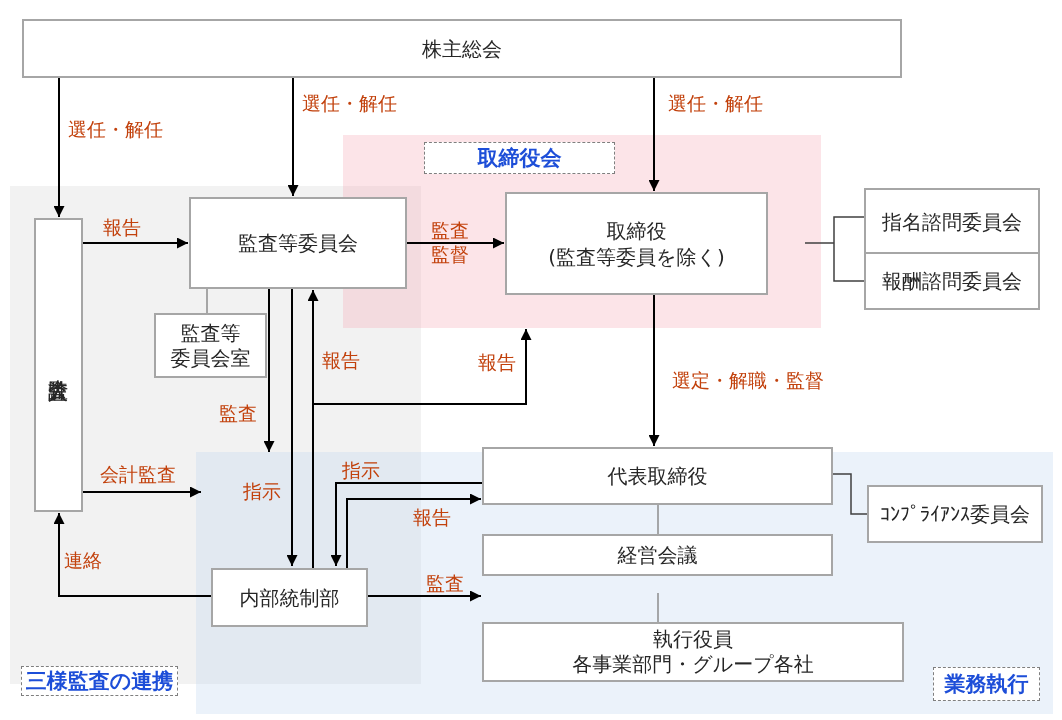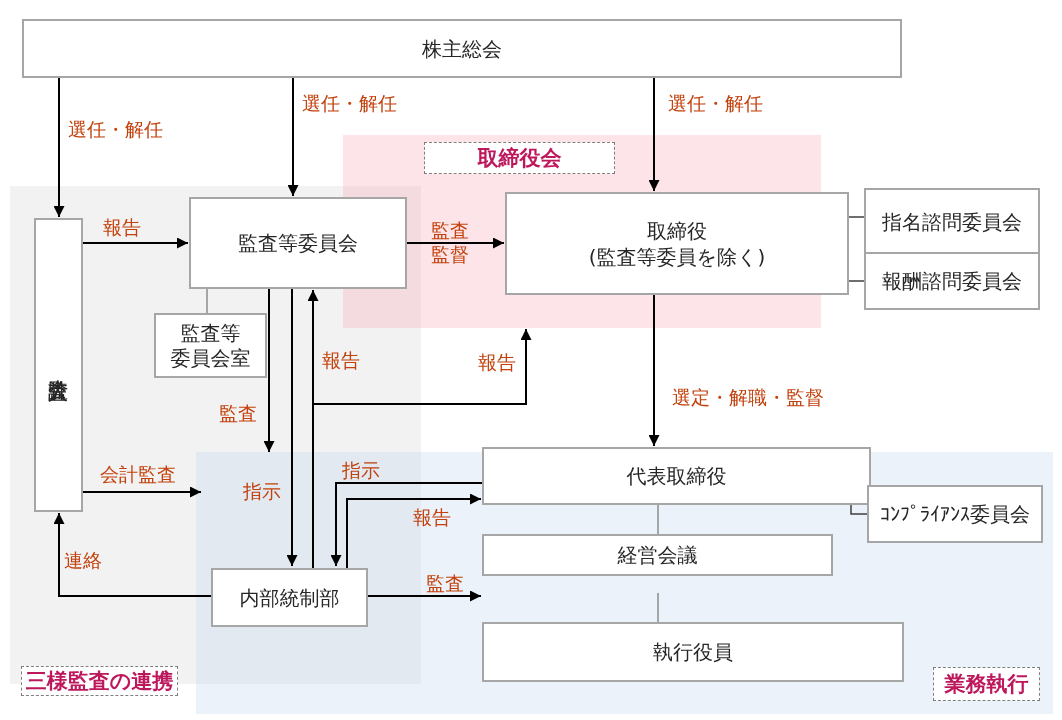--- a/index.html
+++ b/index.html
@@ -13,21 +13,21 @@
   svg.links { position: absolute; left: 0; top: 0; width: 1062px; height: 720px; }
 
   .box { position: absolute; box-sizing: border-box; background: #ffffff;
          border: 2px solid var(--box-border, #a6a6a6);
          display: flex; flex-direction: column; align-items: center; justify-content: center;
          text-align: center; font-size: 20px; line-height: 1.3; white-space: nowrap; }
   .box span { display: block; }
   .vbox { writing-mode: vertical-rl; text-orientation: upright; letter-spacing: 1px; }
 
   .tag { position: absolute; box-sizing: border-box; background: #ffffff;
-         border: 1px dashed #7f7f7f; font-weight: bold; font-size: 21px; color: #be185d;
+         border: 1px dashed #7f7f7f; font-weight: bold; font-size: 21px; color: #1d4ed8;
          display: flex; align-items: center; justify-content: center; white-space: nowrap; }
 
   .lbl { position: absolute; font-size: 19px; line-height: 24px; white-space: nowrap; color: #c2410c; }
   .lbl span { display: block; }
 </style>
 </head>
 <body>
 
 <div class="region" id="r-audit"></div>
 <div class="region" id="r-board"></div>
@@ -78,47 +78,48 @@
 
 <div class="box" style="left:189px;top:197px;width:218px;height:92px;">
   <span>監査等委員会</span>
 </div>
 
 <div class="box" style="left:154px;top:313px;width:113px;height:65px;line-height:1.25;">
   <span>監査等</span>
   <span>委員会室</span>
 </div>
 
-<div class="box" style="left:505px;top:192px;width:344px;height:103px;">
+<div class="box" style="left:505px;top:192px;width:263px;height:103px;">
   <span>取締役</span>
   <span>(監査等委員を除く)</span>
 </div>
 
 <div class="box" style="left:864px;top:188px;width:176px;height:67px;">
   <span>指名諮問委員会</span>
 </div>
 
 <div class="box" style="left:864px;top:252px;width:176px;height:58px;">
   <span>報酬諮問委員会</span>
 </div>
 
-<div class="box" style="left:482px;top:447px;width:389px;height:58px;">
+<div class="box" style="left:482px;top:447px;width:351px;height:58px;">
   <span>代表取締役</span>
 </div>
 
 <div class="box" style="left:867px;top:485px;width:176px;height:58px;">
   <span>ｺﾝﾌﾟﾗｲｱﾝｽ委員会</span>
 </div>
 
 <div class="box" style="left:482px;top:534px;width:351px;height:42px;">
   <span>経営会議</span>
 </div>
 
 <div class="box" style="left:482px;top:622px;width:422px;height:60px;line-height:1.25;">
   <span>執行役員</span>
+  <span>各事業部門・グループ各社</span>
 </div>
 
 <div class="box" style="left:211px;top:568px;width:157px;height:59px;">
   <span>内部統制部</span>
 </div>
 
 <div class="tag" style="left:424px;top:142px;width:191px;height:32px;">取締役会</div>
 <div class="tag" style="left:21px;top:666px;width:157px;height:30px;">三様監査の連携</div>
 <div class="tag" style="left:933px;top:667px;width:107px;height:34px;">業務執行</div>
 
@@ -126,19 +127,19 @@
 <div class="lbl" style="left:302px;top:91px;">選任・解任</div>
 <div class="lbl" style="left:668px;top:91px;">選任・解任</div>
 <div class="lbl" style="left:103px;top:215px;">報告</div>
 <div class="lbl" style="left:431px;top:218px;">
   <span>監査</span>
   <span>監督</span>
 </div>
 <div class="lbl" style="left:322px;top:348px;">報告</div>
 <div class="lbl" style="left:478px;top:350px;">報告</div>
 <div class="lbl" style="left:219px;top:401px;">監査</div>
-<div class="lbl" style="left:672px;top:368px;margin-top:17px;">選定・解職・監督</div>
+<div class="lbl" style="left:672px;top:368px;">選定・解職・監督</div>
 <div class="lbl" style="left:100px;top:462px;">会計監査</div>
 <div class="lbl" style="left:243px;top:479px;">指示</div>
 <div class="lbl" style="left:342px;top:458px;">指示</div>
 <div class="lbl" style="left:413px;top:505px;">報告</div>
 <div class="lbl" style="left:64px;top:548px;">連絡</div>
 <div class="lbl" style="left:426px;top:571px;">監査</div>
 
 </body></html>

